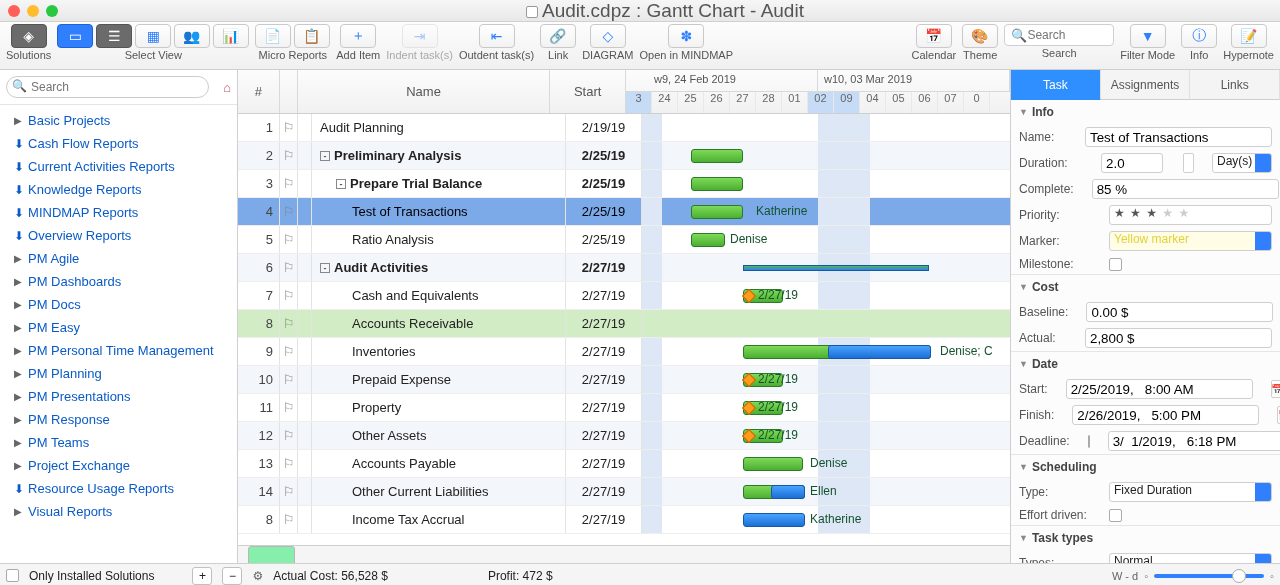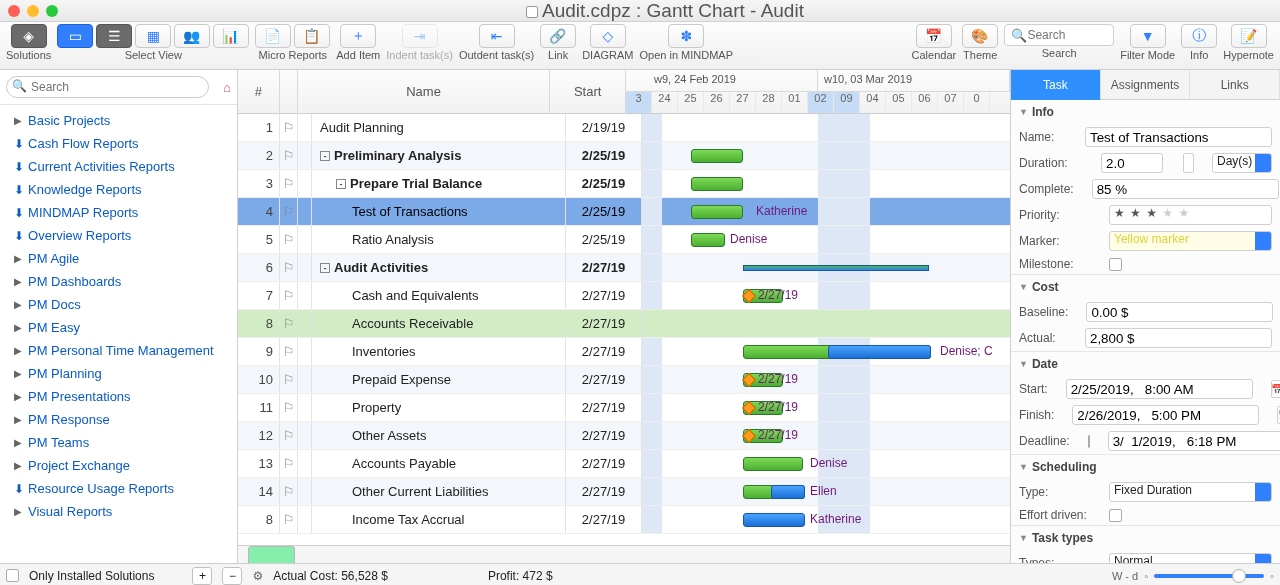--- a/index.html
+++ b/index.html
@@ -66,21 +66,21 @@
 .cell-name .exp{width:10px;height:10px;border:1px solid #888;font-size:9px;line-height:8px;text-align:center;color:#555;}
 .cell-name.bold{font-weight:600;}
 .cell-start{width:76px;border-right:1px solid #e3e3e3;display:flex;align-items:center;justify-content:center;}
 .cell-tl{flex:1;position:relative;}
 .weekend{position:absolute;top:0;bottom:0;background:#dde7f5;}
 .bar{position:absolute;height:14px;top:7px;border-radius:3px;border:1px solid #2a7a2a;}
 .bar-green{background:linear-gradient(#7ed957,#4caf32);}
 .bar-blue{background:linear-gradient(#4aa3ff,#1b6fd6);border-color:#1558a8;}
 .bar-sum{position:absolute;height:6px;top:11px;background:linear-gradient(#51b84a,#2f7fff);border:1px solid #1558a8;}
 .diamond{position:absolute;width:10px;height:10px;background:#ff9b1a;border:1px solid #b86a00;transform:rotate(45deg);top:9px;}
-.assn{position:absolute;top:6px;font-size:12px;color:#701a75;white-space:nowrap;}
+.assn{position:absolute;top:6px;font-size:12px;color:#14532d;white-space:nowrap;}
 
 .bottom-strip{height:24px;border-top:1px solid #cfcfcf;display:flex;align-items:center;background:#f5f5f5;padding:0 6px;gap:10px;font-size:12px;}
 .tab-pill{background:#86efac;padding:16px 10px;border:1px solid #b8b8b8;border-radius:3px;}
 .foot-btn{width:20px;height:18px;border:1px solid #c0c0c0;border-radius:3px;background:#fff;text-align:center;line-height:16px;}
 .zoom{display:flex;align-items:center;gap:6px;margin-left:auto;font-size:11px;color:#666;}
 .zoom-track{width:110px;height:4px;background:#2f7fff;border-radius:2px;position:relative;}
 .zoom-thumb{position:absolute;width:14px;height:14px;background:#fff;border:1px solid #aaa;border-radius:50%;top:-5px;left:78px;}
 
 
 .inspector{width:270px;border-left:1px solid #cfcfcf;background:#fcfcfc;overflow-y:auto;font-size:12px;}

